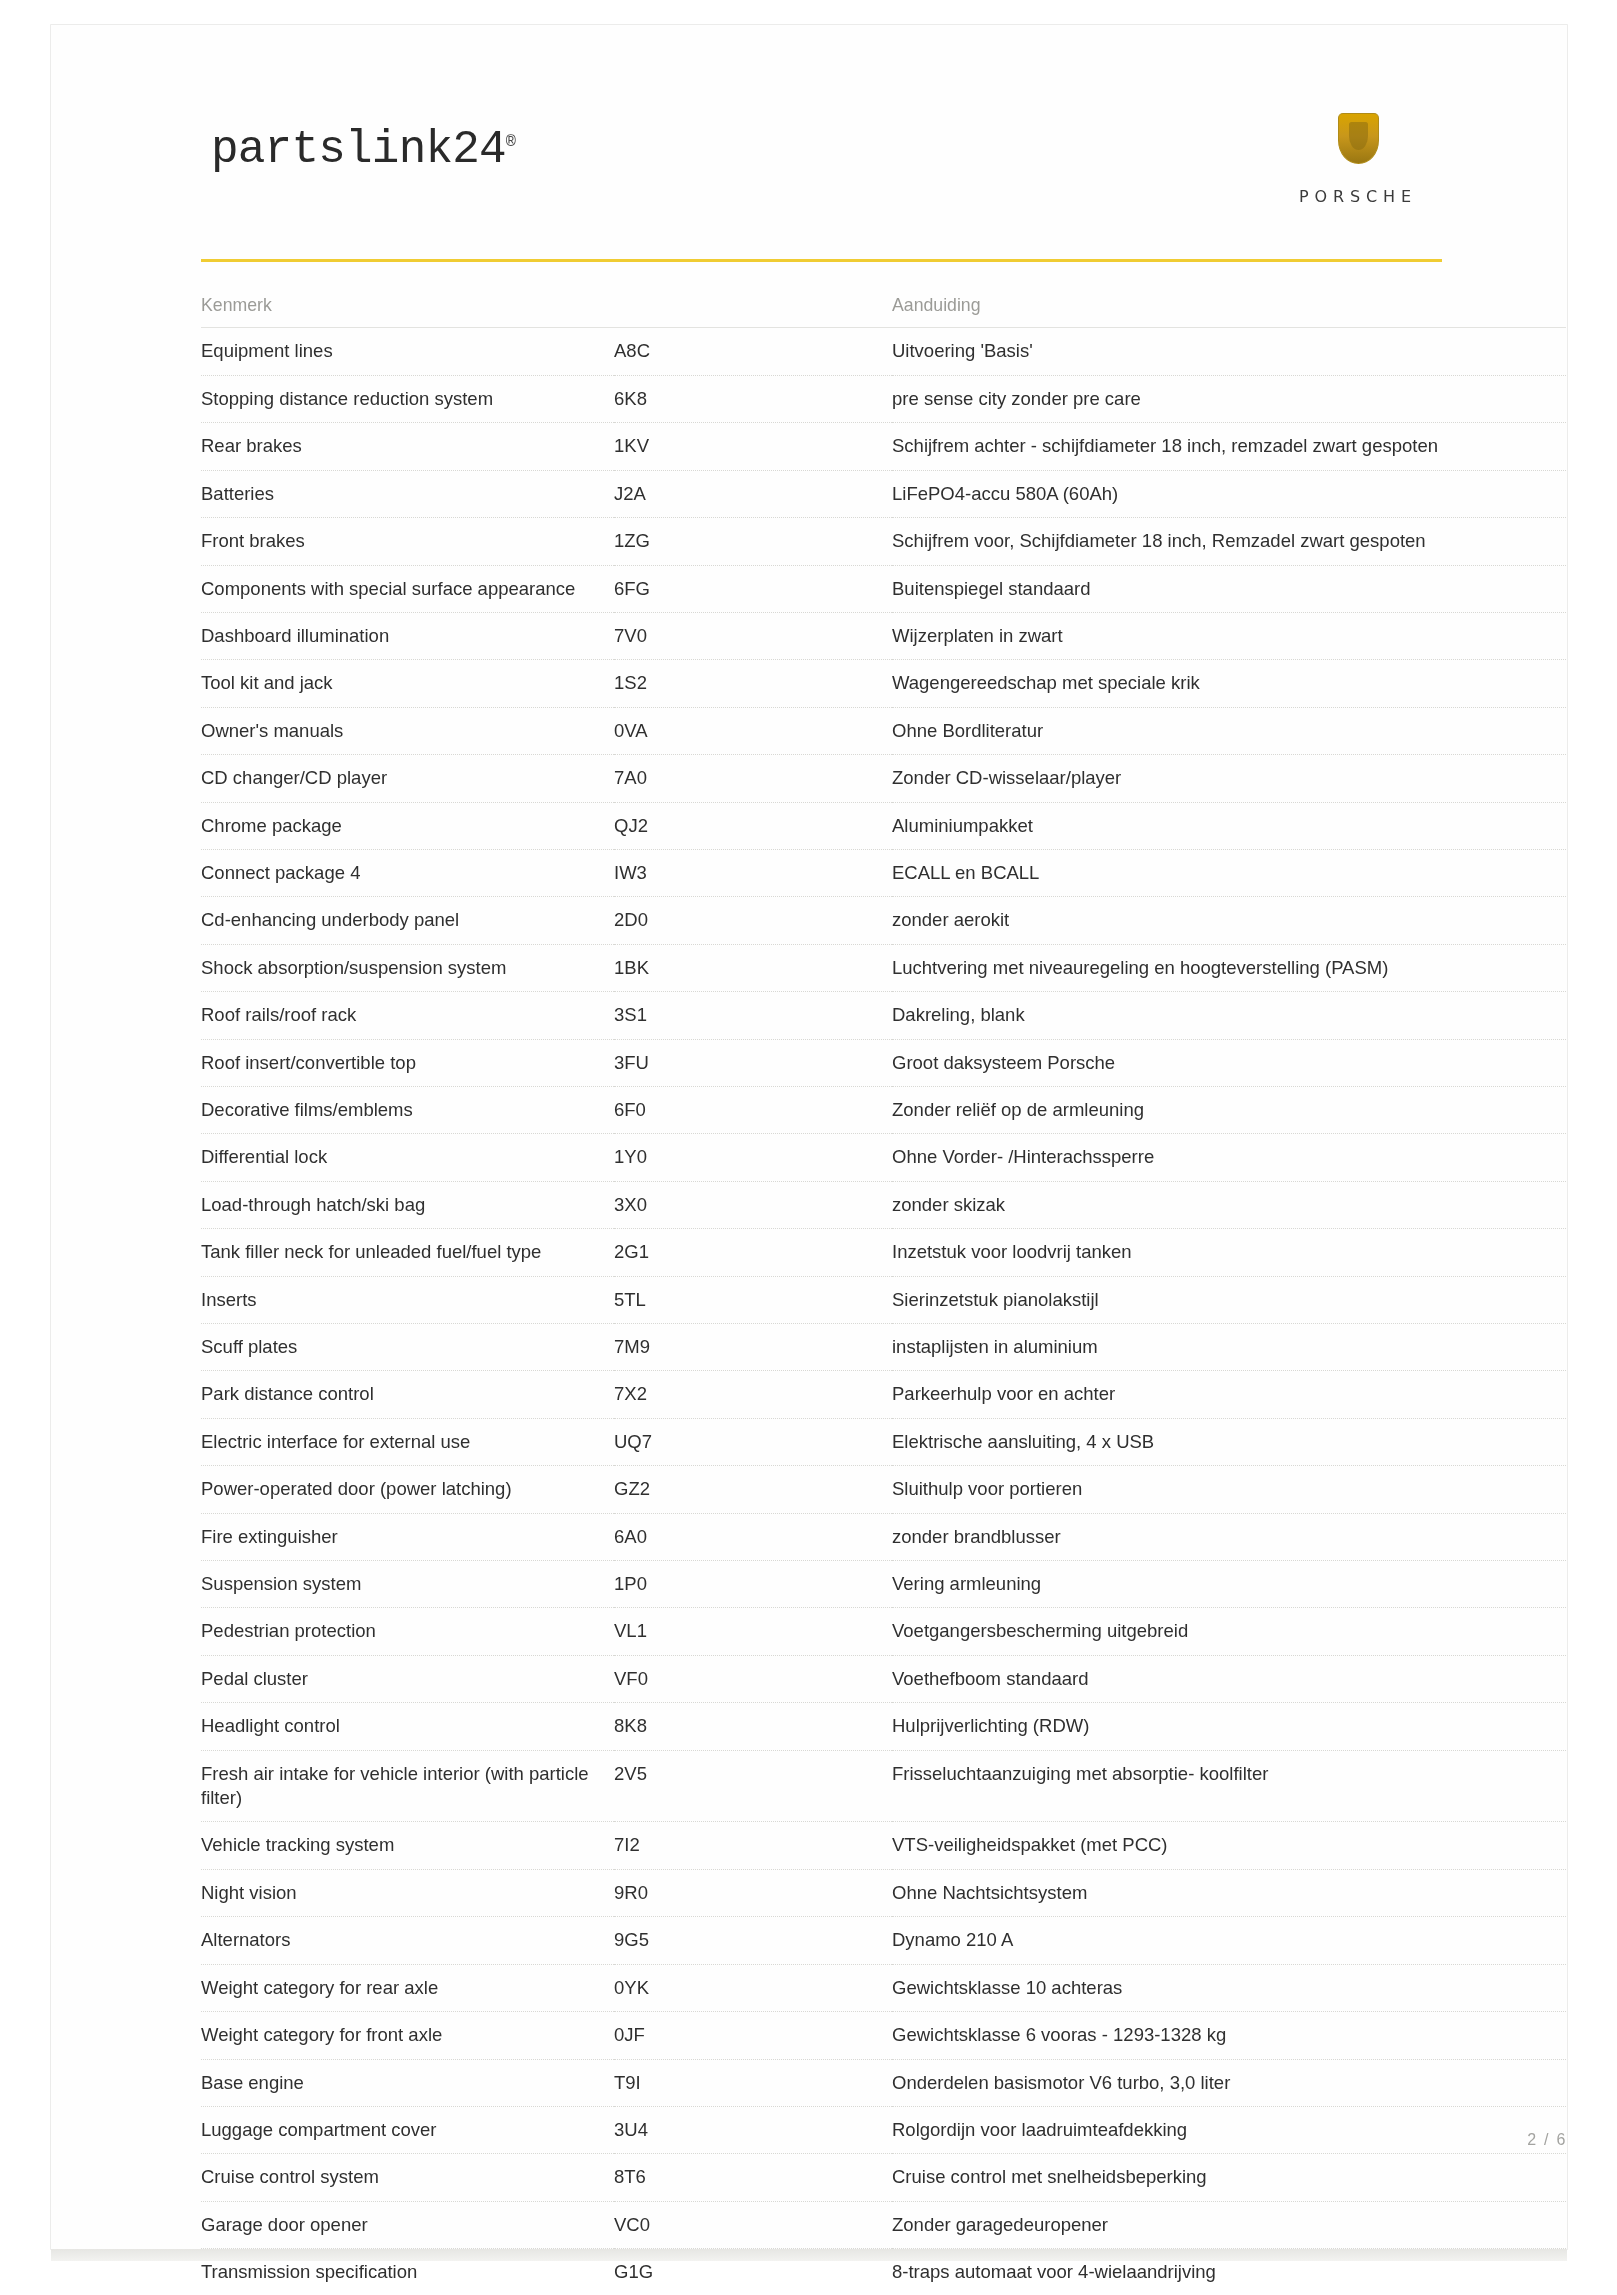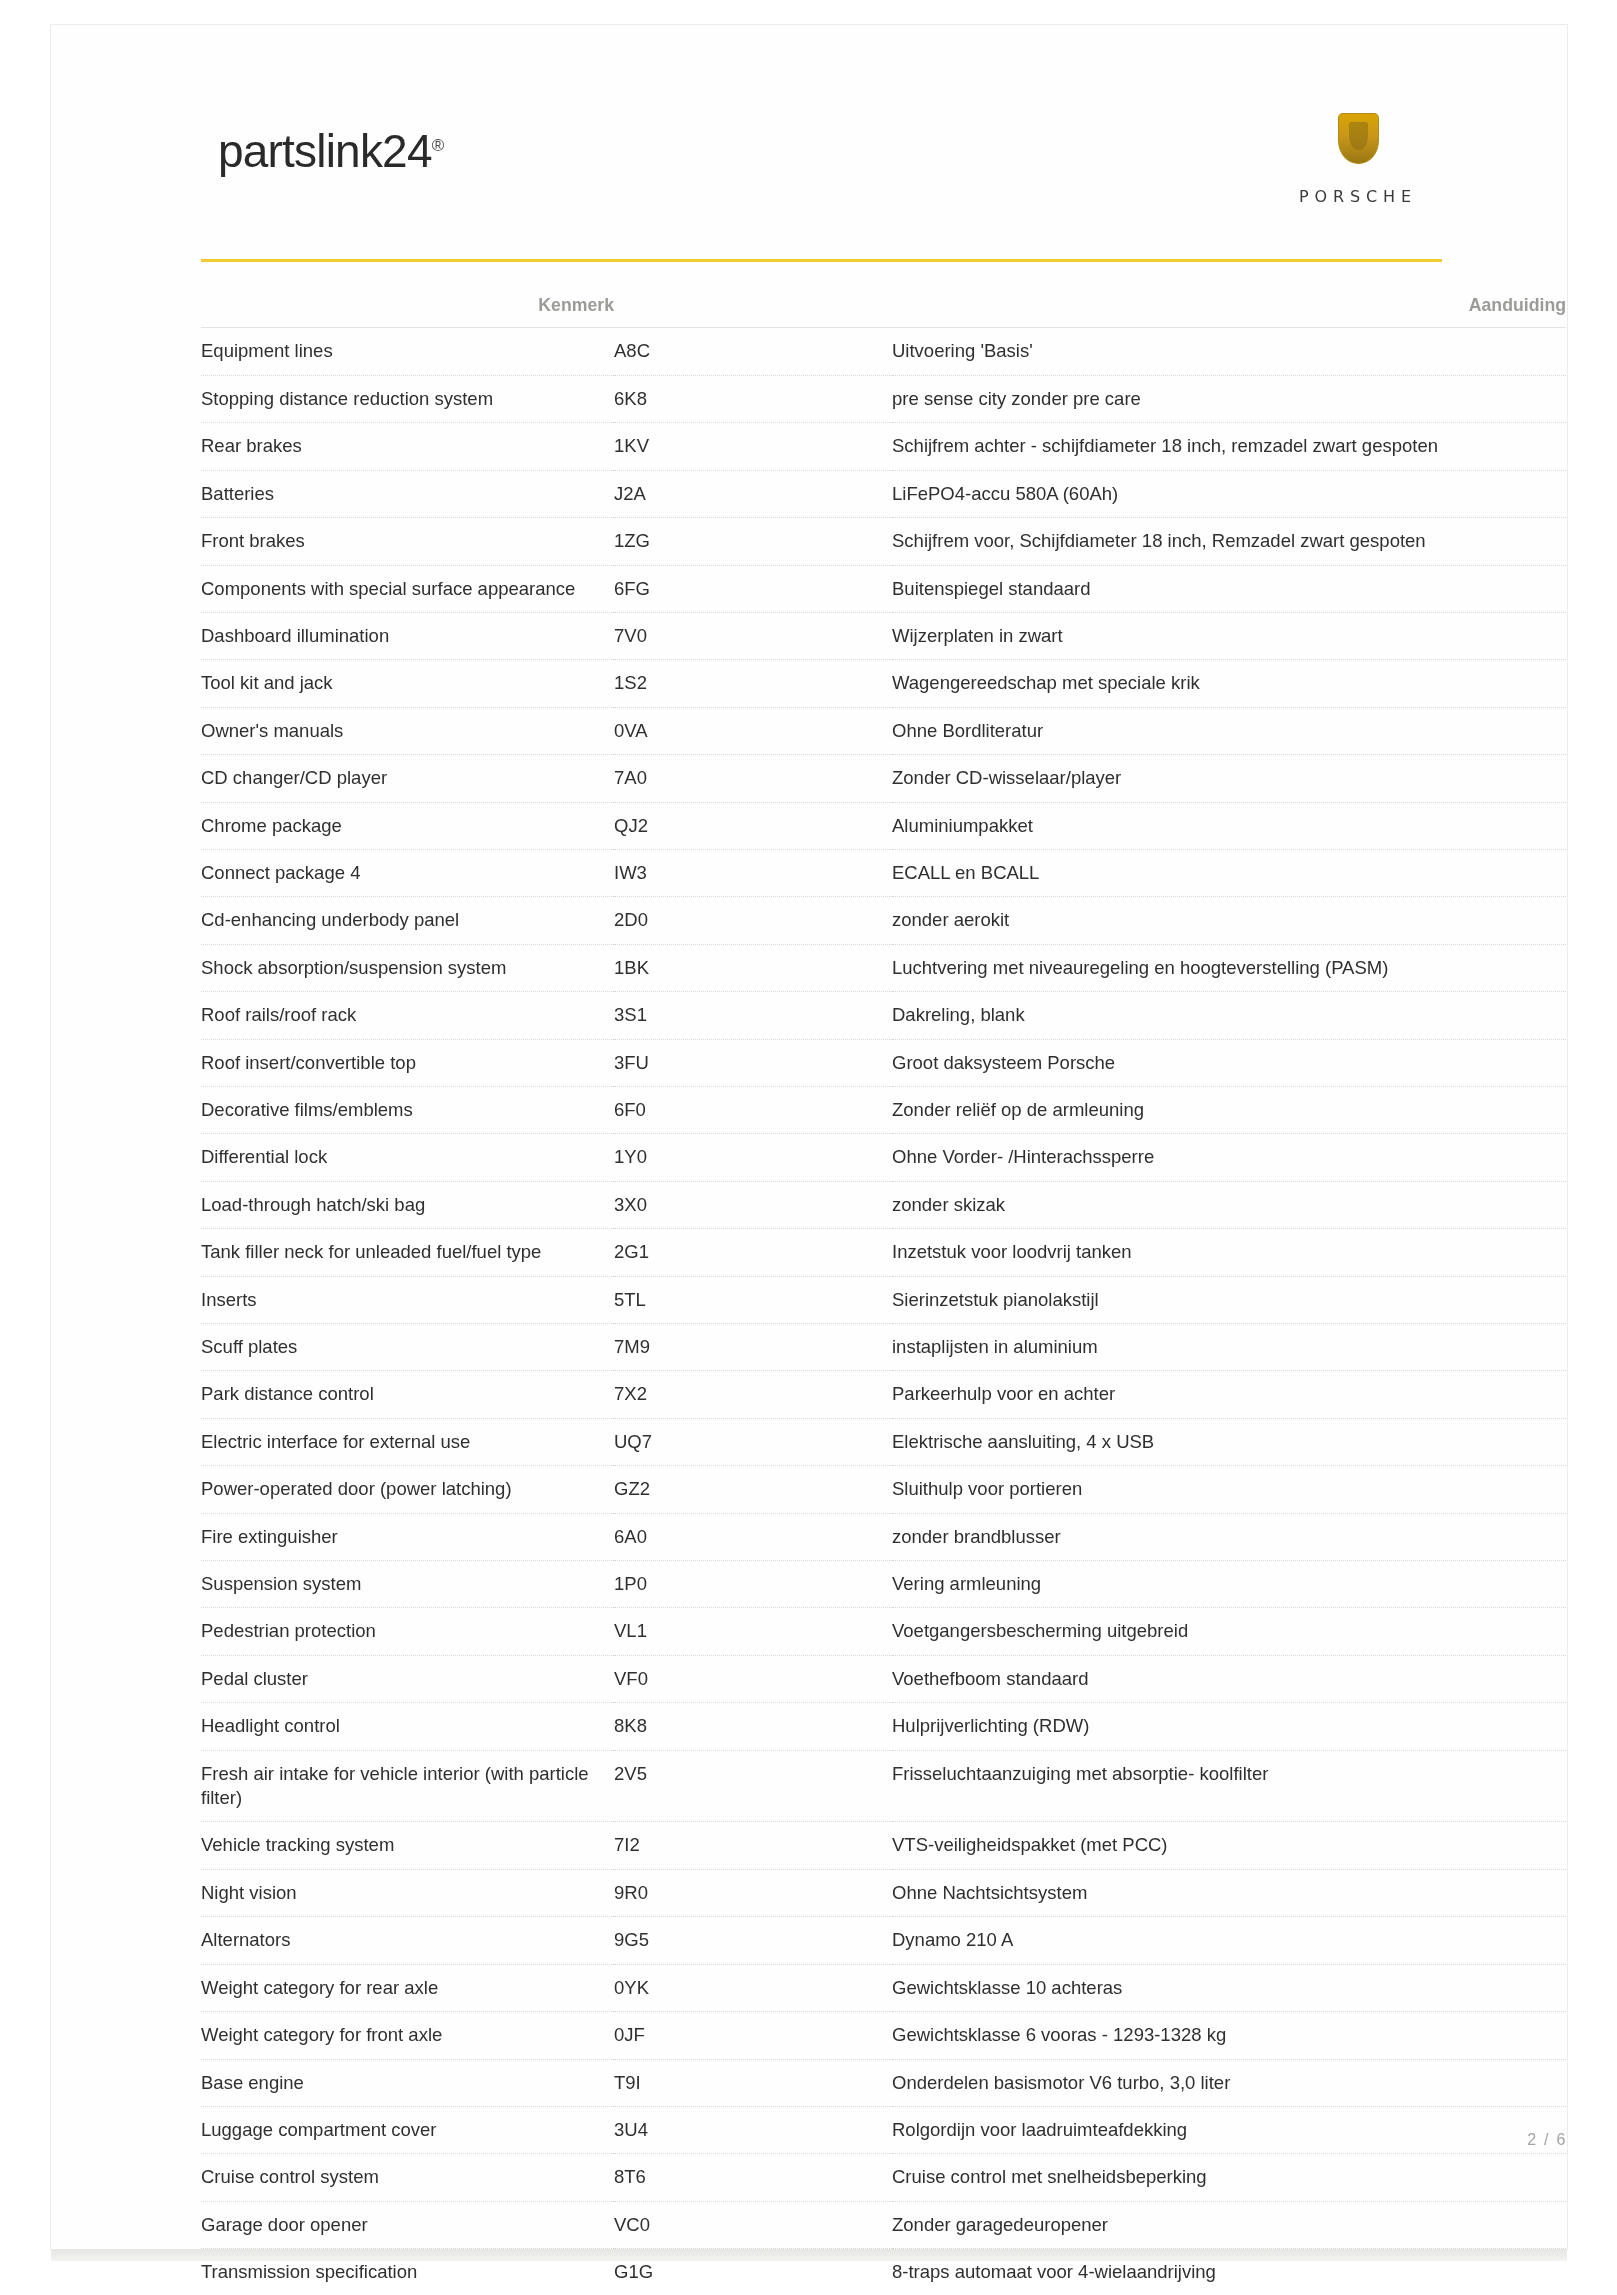--- a/index.html
+++ b/index.html
@@ -28,26 +28,26 @@
     padding: 0;
   }
   .header {
     position: relative;
     height: 168px;
     padding: 0 101px;
     box-sizing: border-box;
   }
   .logo {
     position: absolute;
-    left: 167px;
+    left: 160px;
     top: 99px;
     font-size: 46px;
     letter-spacing: -0.8px;
     color: #2a2a2a;
-    font-family: Liberation Sans, sans-serif;
+    font-family: Liberation Mono, monospace;
     font-weight: 500;
     white-space: nowrap;
   }
   .logo .reg {
     font-size: 17px;
     vertical-align: super;
     color: #4a4a4a;
   }
   .logo-swoosh {
     position: absolute;
@@ -103,22 +103,22 @@
   }
   table.spec {
     position: absolute;
     left: 150px;
     top: 263px;
     width: 1365px;
     border-collapse: collapse;
     table-layout: fixed;
   }
   table.spec th {
-    text-align: right;
-    font-weight: bold;
+    text-align: left;
+    font-weight: normal;
     font-size: 17.7px;
     color: #9b9b97;
     padding: 6.7px 0 11.8px 0;
     border-bottom: 0.8px solid #e3e3e0;
     margin-left: 32px;
   }
   table.spec td {
     font-size: 18.5px;
     color: #2f2f2f;
     padding: 11px 0 11px 0;

